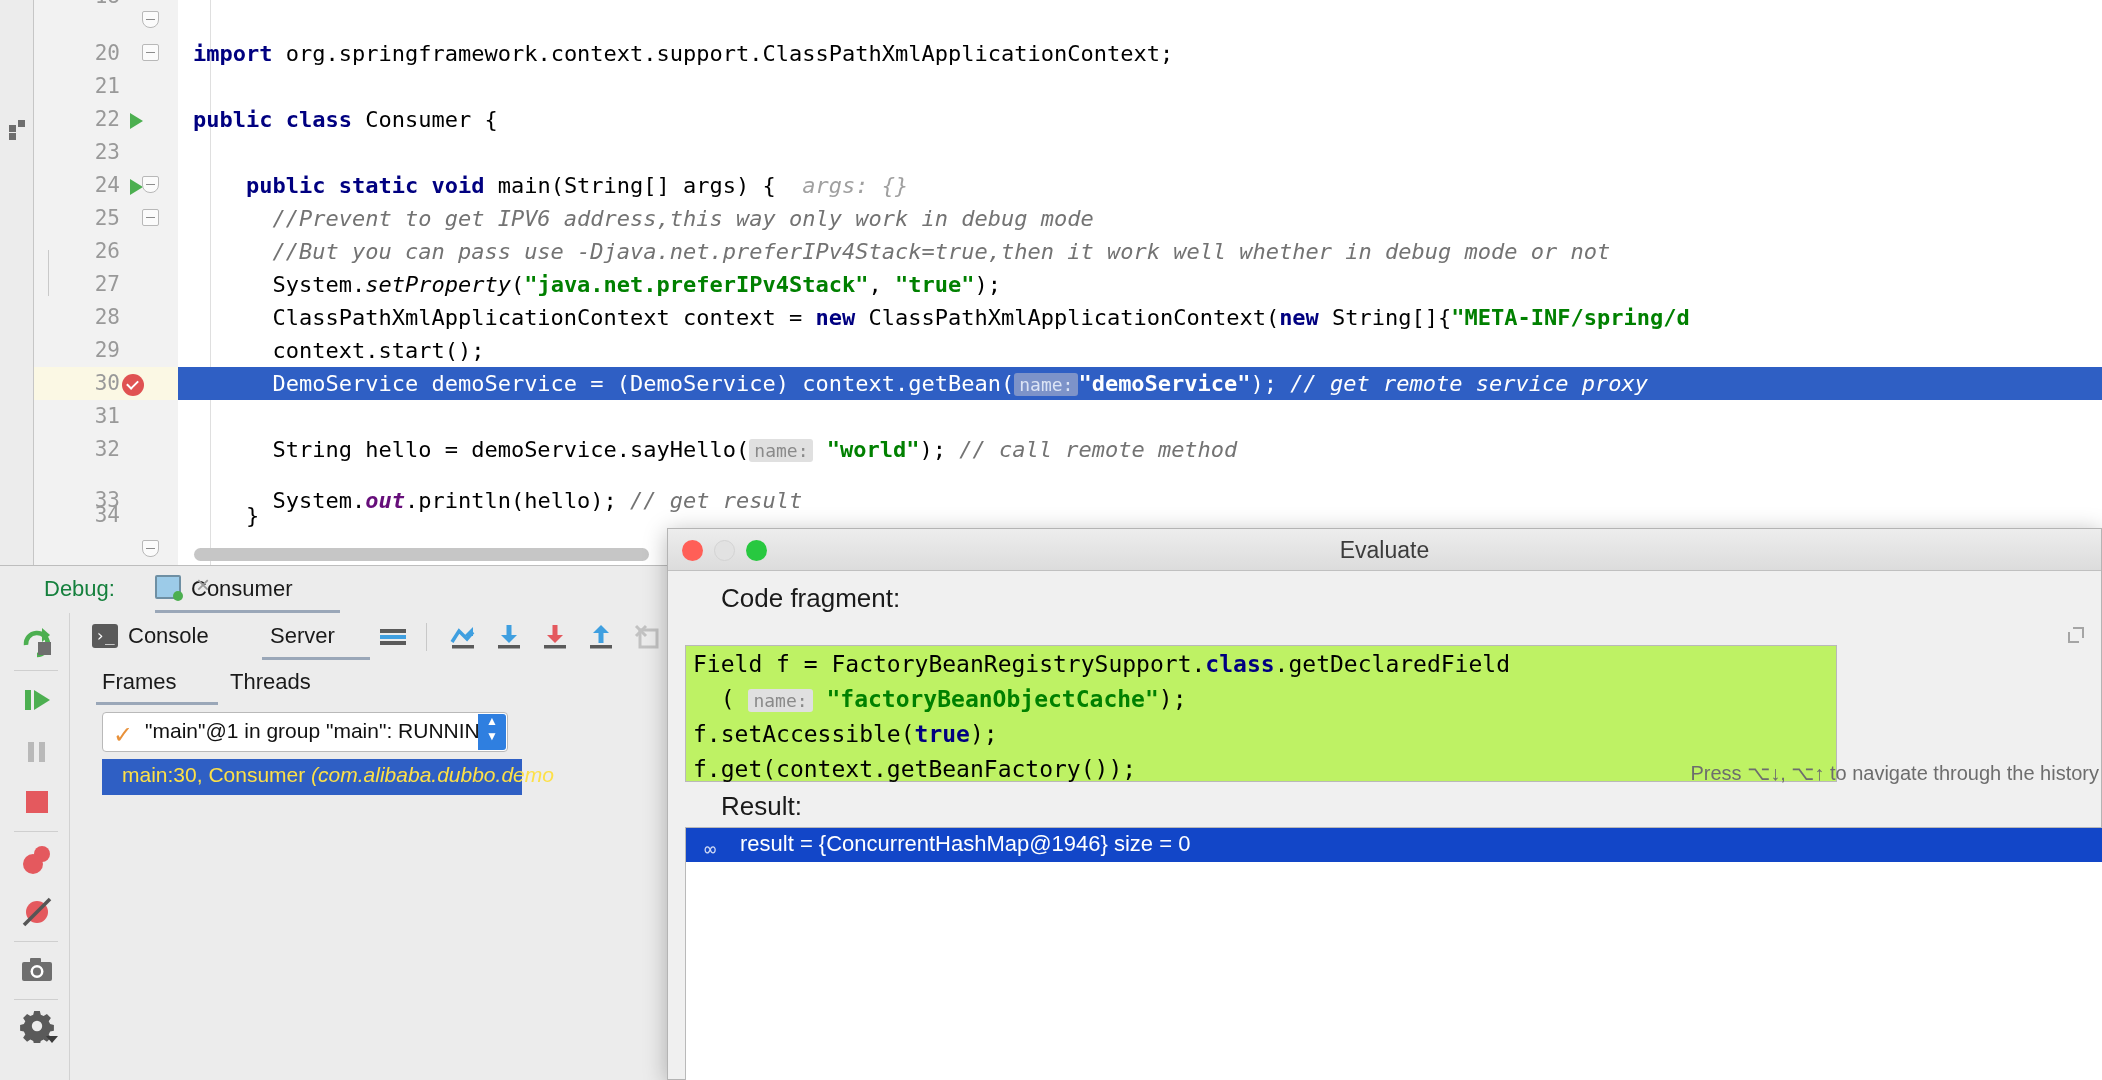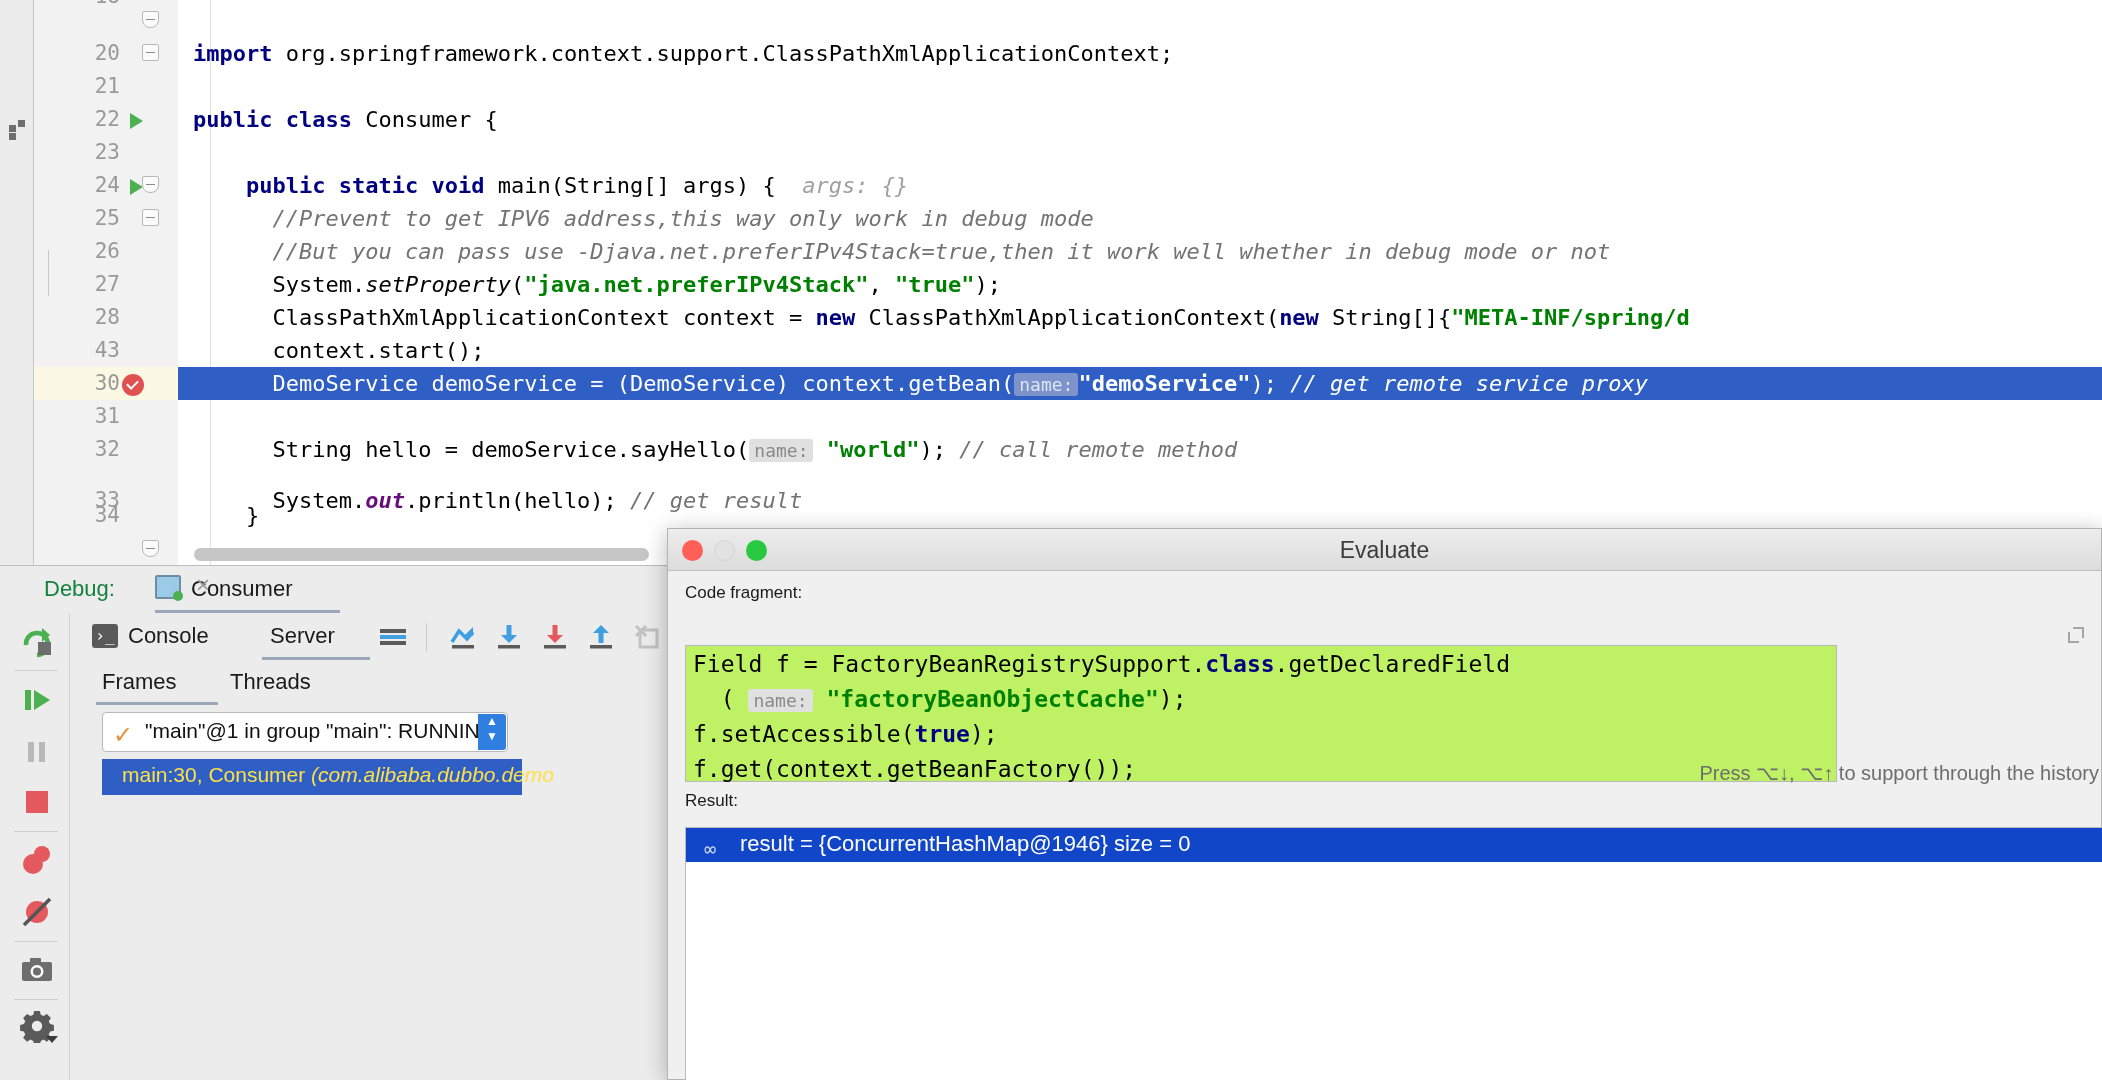--- a/index.html
+++ b/index.html
@@ -202,21 +202,21 @@
     background: linear-gradient(#ededed,#dcdcdc); border-bottom: 1px solid #c0c0c0;
   }
   .tl-dot { position: absolute; top: 11px; width: 21px; height: 21px; border-radius: 50%; }
   .d-red { left: 14px; background: #ff5f57; }
   .d-yel { left: 46px; background: #e2e2e2; border: 1px solid #d3d3d3; }
   .d-grn { left: 78px; background: #28c840; }
   .dtitle {
     position: absolute; left: 0; right: 0; top: 8px; text-align: center;
     font-size: 23px; color: #3c3c3c;
   }
-  .dlabel { position: absolute; font-size: 17px; color: #1a1a1a; }
+  .dlabel { position: absolute; font-size: 26px; color: #1a1a1a; margin-left: 36px; }
   .codebox {
     position: absolute; left: 17px; top: 90px; width: 1152px; height: 137px;
     background: #bef264; border: 1px solid #b9b9b9; margin-top: 26px;
   }
   .codebox .cl {
     position: absolute; left: 7px; font-family: "DejaVu Sans Mono", monospace;
     font-size: 23px; color: #000; white-space: pre;
   }
   .expand-ic {
     position: absolute; right: 6px; top: 6px; width: 20px; height: 20px;
@@ -312,21 +312,21 @@
       <div class="lnum">27</div>
       <div class="codeline" style="left:159px">      System.<span class="mth">setProperty</span>(<span class="str">"java.net.preferIPv4Stack"</span>, <span class="str">"true"</span>);</div>
     </div>
 
     <div class="row" style="top:301px">
       <div class="lnum">28</div>
       <div class="codeline" style="left:159px">      ClassPathXmlApplicationContext context = <span class="kw">new</span> ClassPathXmlApplicationContext(<span class="kw">new</span> String[]{<span class="str">"META-INF/spring/d</span></div>
     </div>
 
     <div class="row" style="top:334px">
-      <div class="lnum">43</div>
+      <div class="lnum">29</div>
       <div class="codeline" style="left:159px">      context.start();</div>
     </div>
 
     <div class="row hl-gut" style="top:367px; right:auto; width:144px;">
       <div class="lnum">30</div>
       <div class="bp"></div>
     </div>
     <div class="row hl" style="top:367px; left:144px;">
       <div class="codeline" style="left:15px">      DemoService demoService = (DemoService) context.getBean(<span class="hint">name:</span><span class="str">"demoService"</span>); <span class="cmt">// get remote service proxy</span></div>
     </div>
@@ -526,21 +526,21 @@
       <div class="cl" style="top:75px">f.setAccessible(<span class="kw">true</span>);</div>
       <div class="cl" style="top:110px">f.get(context.getBeanFactory());</div>
     </div>
     <div class="expand-ic" style="position:absolute; left:1398px; top:96px;">
       <svg viewBox="0 0 20 20" width="20" height="20">
         <path d="M7 3 L17 3 L17 13" fill="none" stroke="#a5a5a5" stroke-width="2"></path>
         <path d="M3 7 L3 17 L13 17" fill="none" stroke="#a5a5a5" stroke-width="2"></path>
       </svg>
     </div>
 
-    <div class="presshint">Press ⌥↓, ⌥↑ to support through the history</div>
+    <div class="presshint">Press ⌥↓, ⌥↑ to navigate through the history</div>
 
     <div class="dlabel" style="left:17px; top:262px;">Result:</div>
 
     <div class="resultbox">
       <div class="resultrow">
         <div class="rglyph">∞</div>
         <div class="rtxt">result = {ConcurrentHashMap@1946}  size = 0</div>
       </div>
     </div>
   </div>

